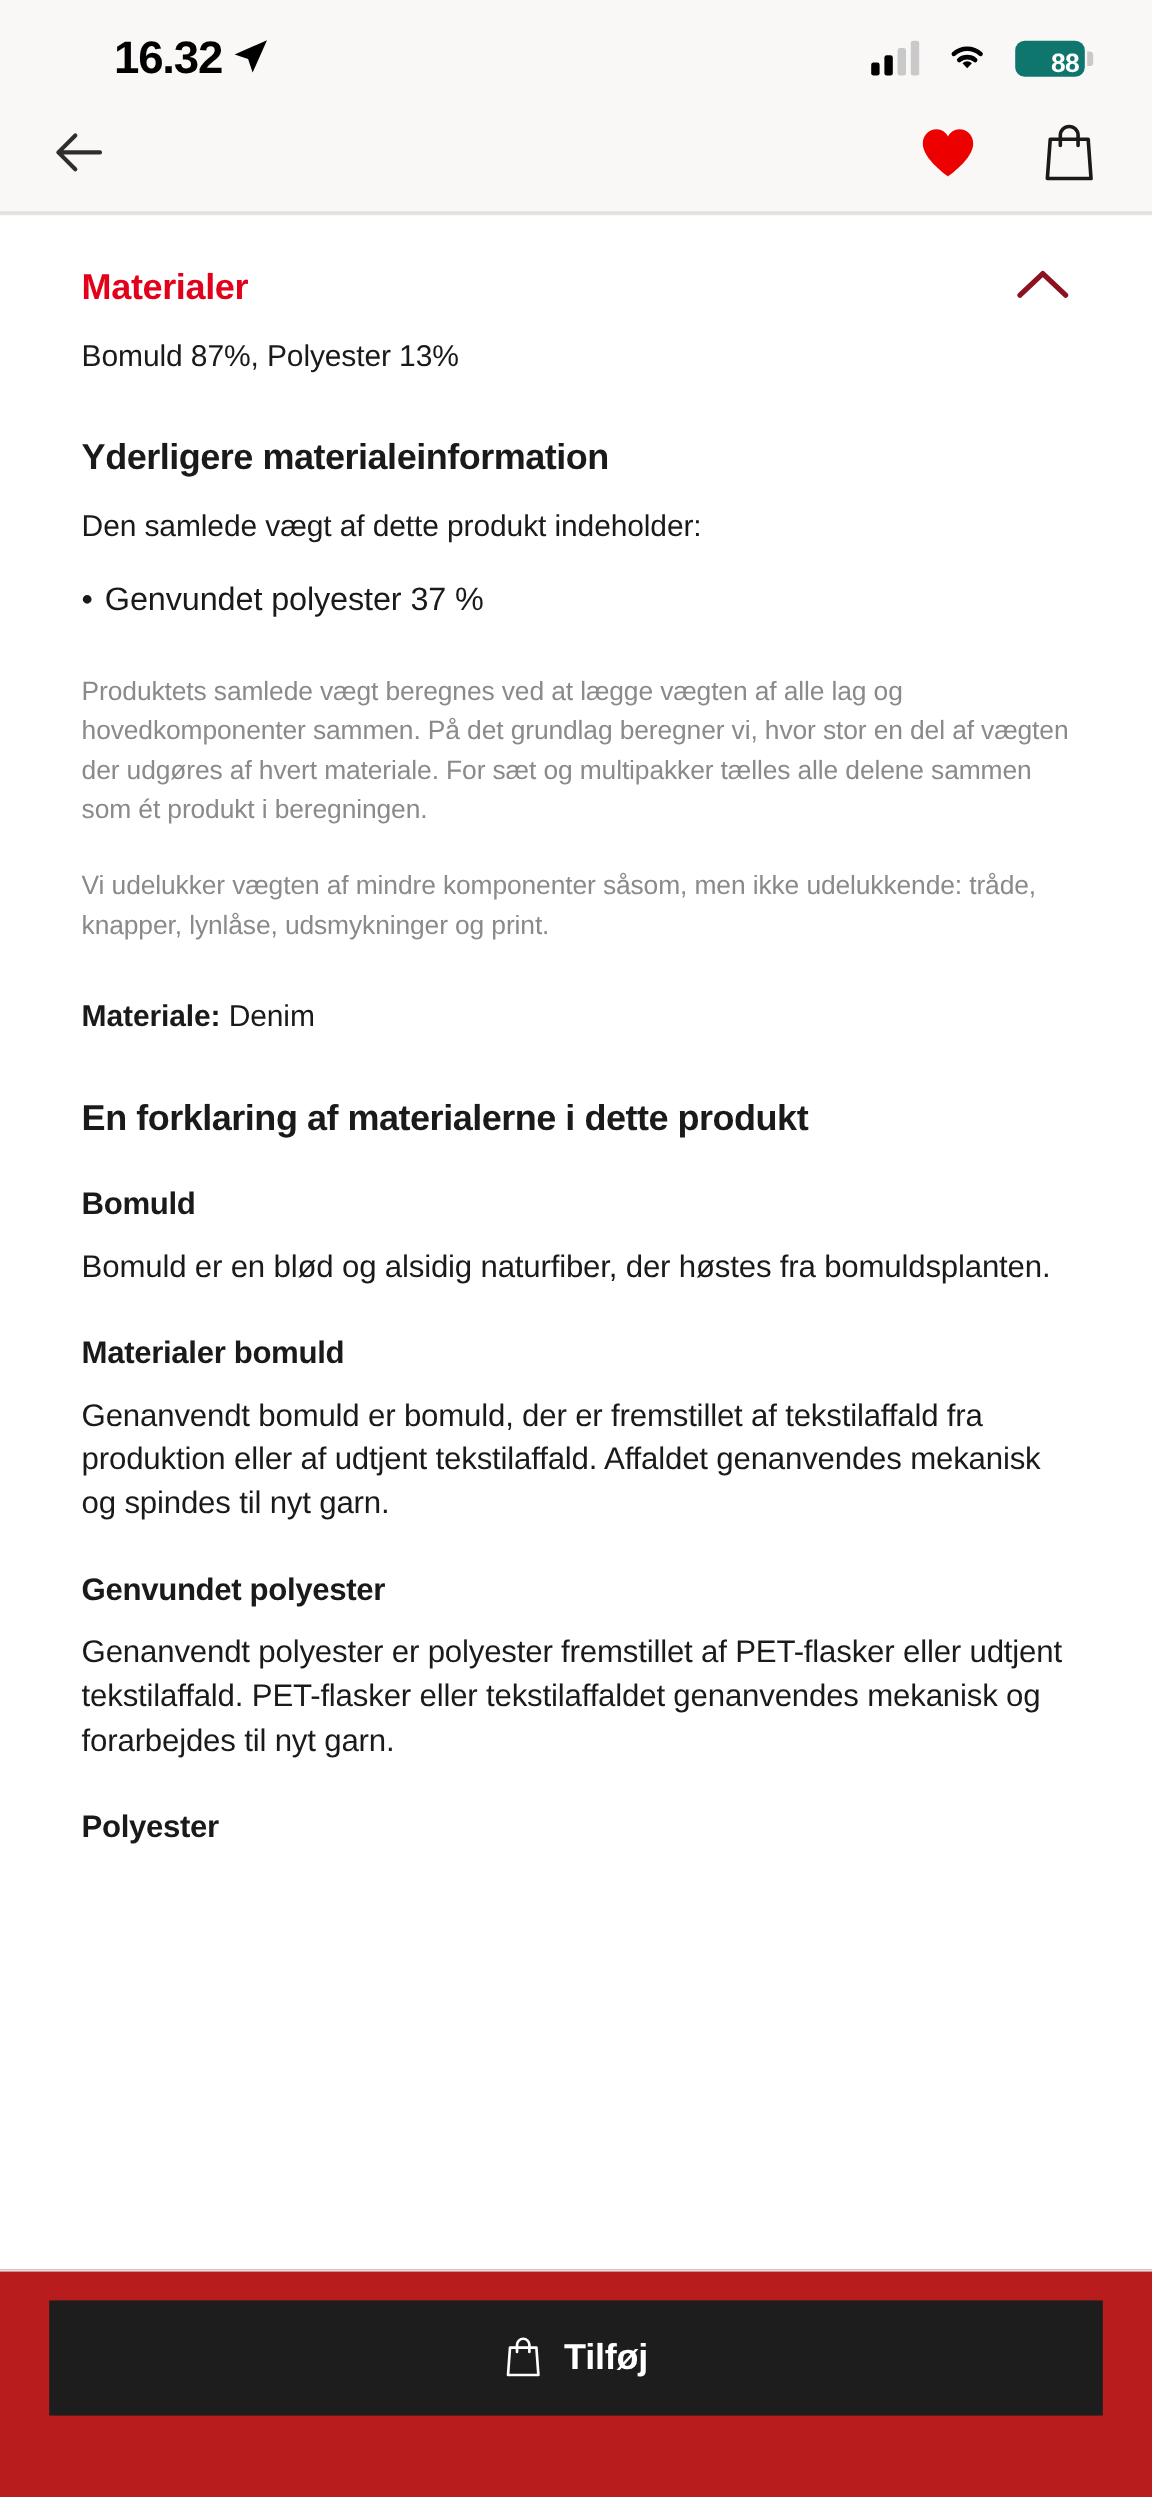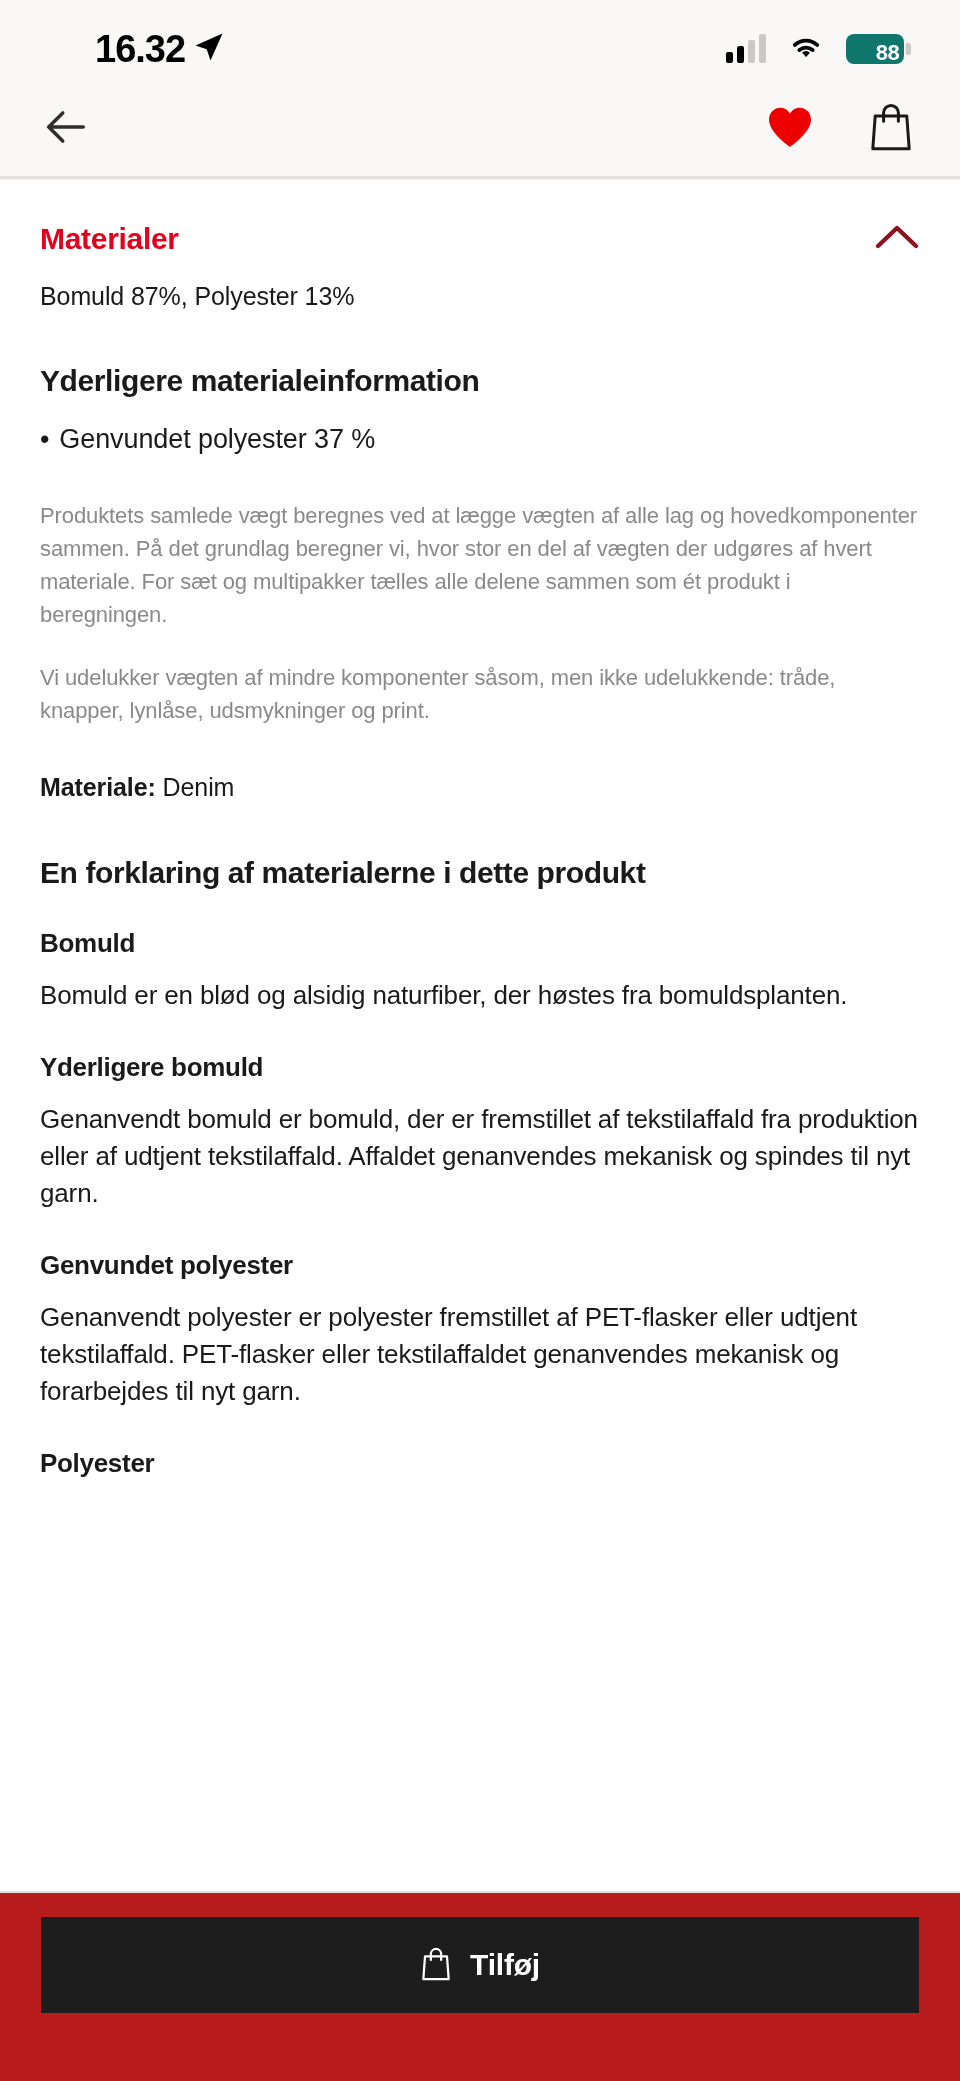--- a/index.html
+++ b/index.html
@@ -126,21 +126,21 @@
   }
 
   .chrome-divider {
     height: 3px;
     background: #e3e0de;
     width: 100%;
   }
 
   
   .content {
-    padding: 0 40px;
+    padding: 0 68px;
     background: #ffffff;
     height: 1693px;
     overflow: hidden;
   }
 
   .accordion-header {
     display: flex;
     align-items: center;
     justify-content: space-between;
     padding-top: 42px;
@@ -336,39 +336,40 @@
     <span class="chevron-up">
       <svg width="46" height="30" viewBox="0 0 23 15" aria-hidden="true">
         <path d="M2 12 L11.5 3 L21 12" stroke="#8c1220" stroke-width="2.2" fill="none" stroke-linecap="round" stroke-linejoin="round"></path>
       </svg>
     </span>
   </div>
 
   <p class="body-text">Bomuld 87%, Polyester 13%</p>
 
   <h2 class="sec-title tight">Yderligere materialeinformation</h2>
+  <p class="body-text">Den samlede vægt af dette produkt indeholder:</p>
 
   <ul class="bullets">
     <li>Genvundet polyester 37 %</li>
   </ul>
 
   <p class="muted gap">Produktets samlede vægt beregnes ved at lægge vægten af alle lag og hovedkomponenter sammen. På det grundlag beregner vi, hvor stor en del af vægten der udgøres af hvert materiale. For sæt og multipakker tælles alle delene sammen som ét produkt i beregningen.</p>
   <p class="muted">Vi udelukker vægten af mindre komponenter såsom, men ikke udelukkende: tråde, knapper, lynlåse, udsmykninger og print.</p>
 
   <p class="material-line">
     <b>Materiale:</b>
     <span>Denim</span>
   </p>
 
   <h2 class="big-title">En forklaring af materialerne i dette produkt</h2>
 
   <h3 class="sub-title">Bomuld</h3>
   <p class="sub-body">Bomuld er en blød og alsidig naturfiber, der høstes fra bomuldsplanten.</p>
 
-  <h3 class="sub-title">Yderligere bomuld</h3>
+  <h3 class="sub-title">Materialer bomuld</h3>
   <p class="sub-body">Genanvendt bomuld er bomuld, der er fremstillet af tekstilaffald fra produktion eller af udtjent tekstilaffald. Affaldet genanvendes mekanisk og spindes til nyt garn.</p>
 
   <h3 class="sub-title">Genvundet polyester</h3>
   <p class="sub-body">Genanvendt polyester er polyester fremstillet af PET-flasker eller udtjent tekstilaffald. PET-flasker eller tekstilaffaldet genanvendes mekanisk og forarbejdes til nyt garn.</p>
 
   <h3 class="sub-title">Polyester</h3>
 </div>
 
 <div class="bottom-bar">
   <button class="add-button">

